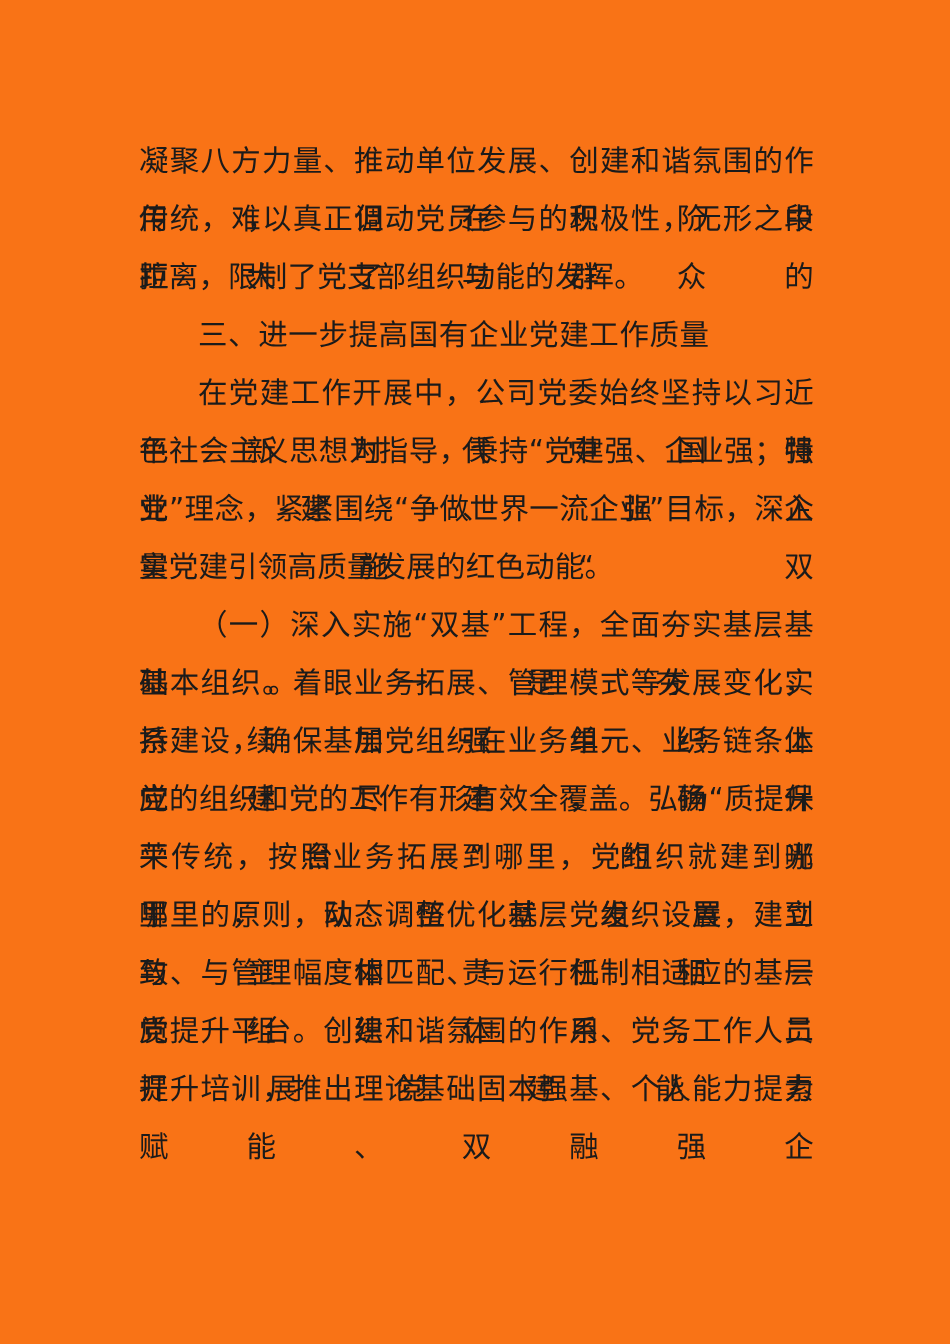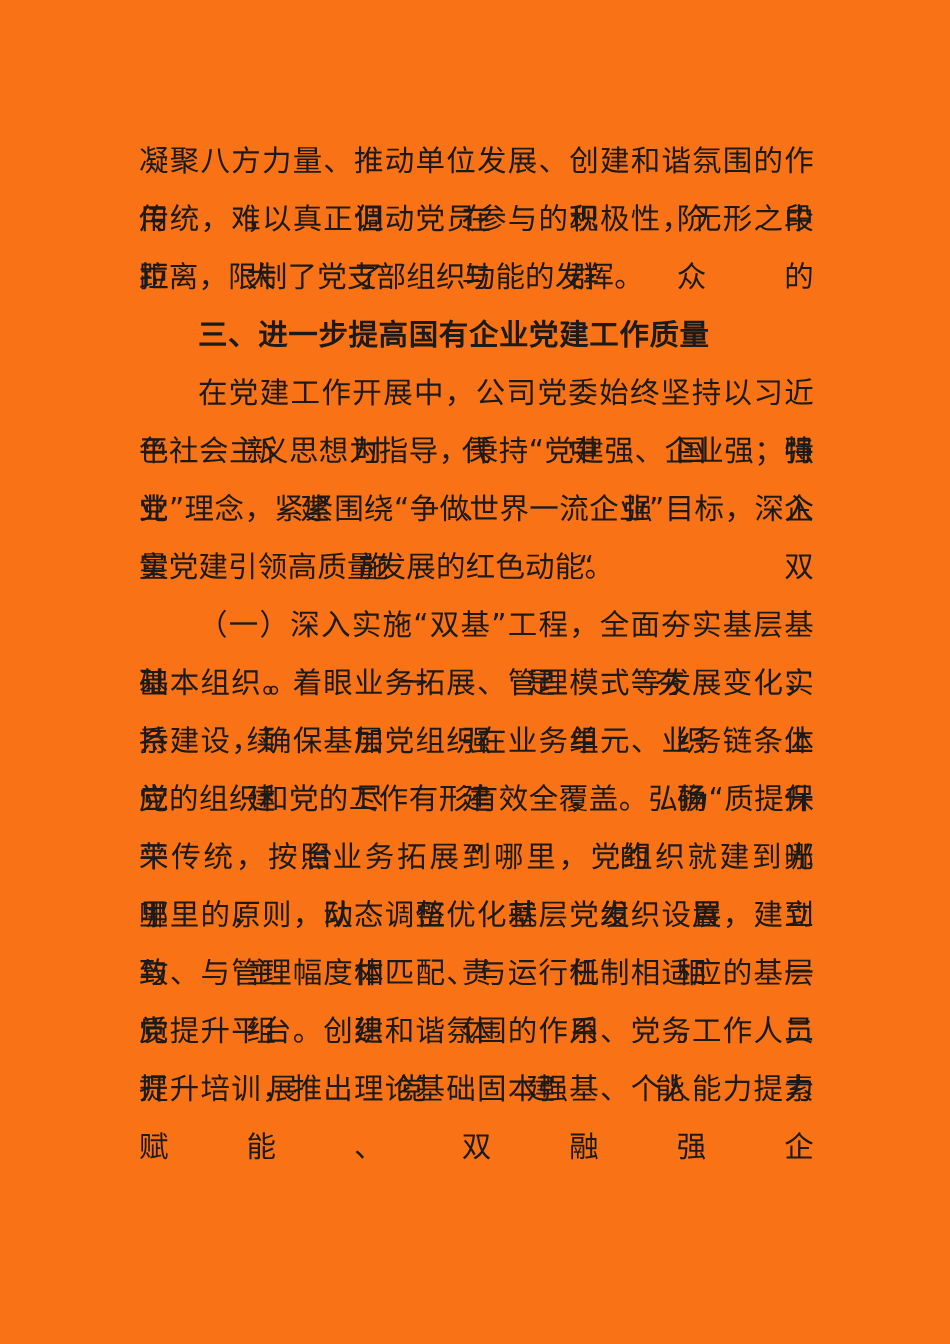--- a/index.html
+++ b/index.html
@@ -35,21 +35,21 @@
     font-family: "DejaVu Sans", "Liberation Sans", sans-serif;
     font-weight: 400;
     -webkit-font-smoothing: antialiased;
   }
   
   .line.indent {
     text-indent: 59px;
   }
   
   .line.heading {
-    font-weight: 700;
+    font-weight: 400;
     text-indent: 59px;
     letter-spacing: 0.6px;
   }
   
   .line.justify {
     text-align: justify;
     text-align-last: justify;
     white-space: normal;
     text-indent: 0;
   }

